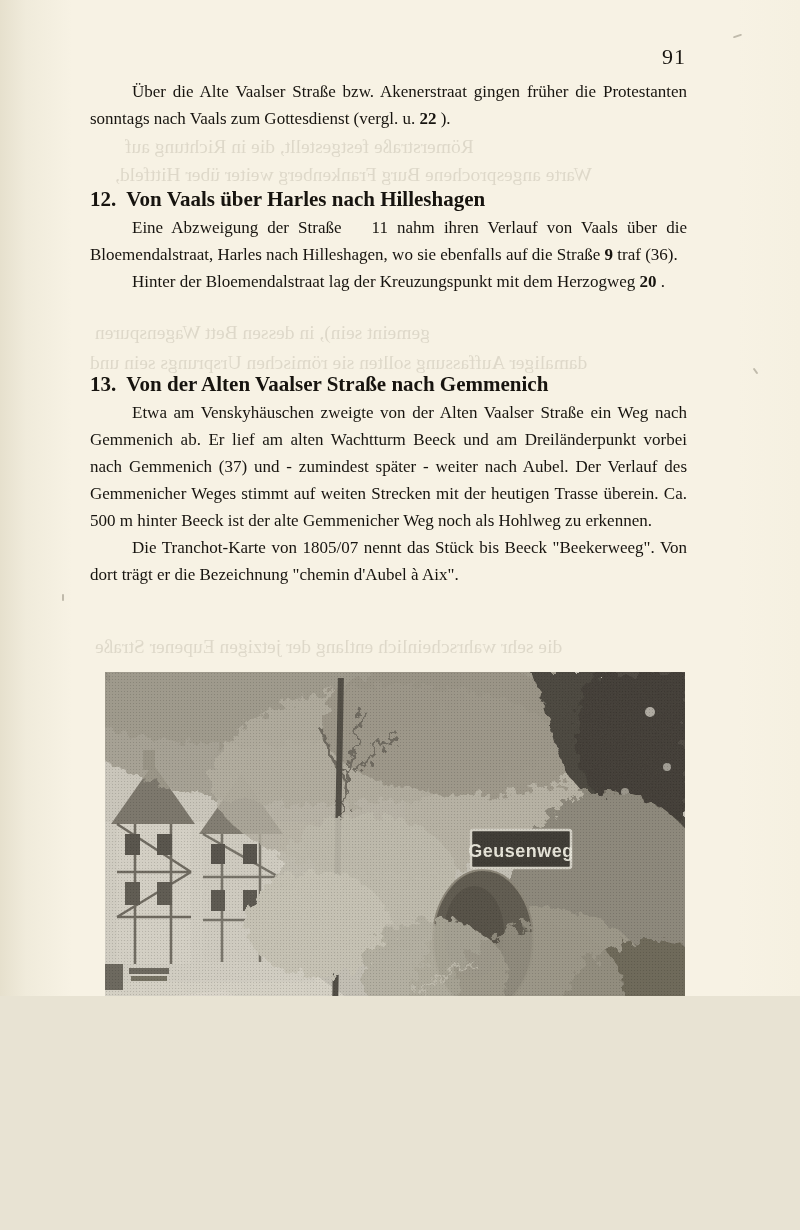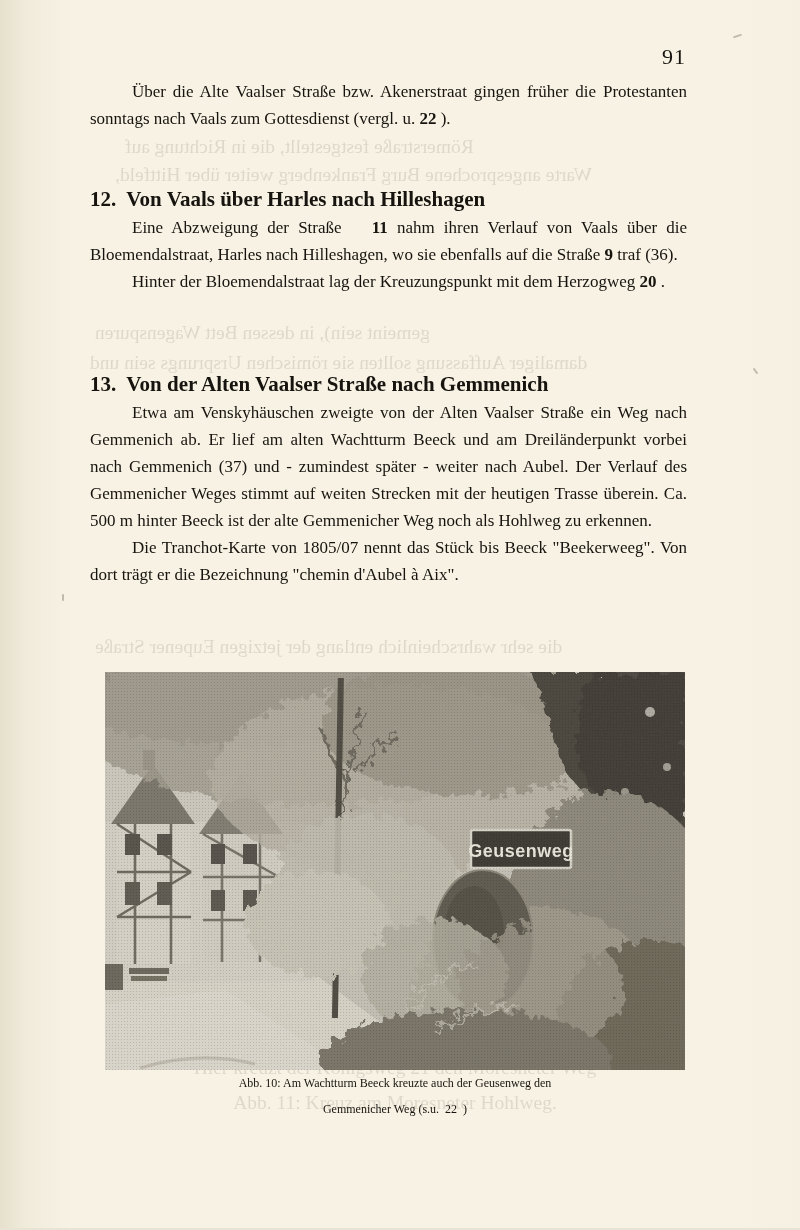--- a/index.html
+++ b/index.html
@@ -1,17 +1,17 @@
 <!DOCTYPE html>
 <html><head>
 <meta charset="utf-8">
 <style>
   html,body{margin:0;padding:0;background:#e8e3d3;}
   .scan{
-    position:relative;width:800px;height:1228px;overflow:hidden;
+    position:relative;width:800px;height:996px;overflow:hidden;
     background:linear-gradient(90deg,#e6e0cd 0px,#f0ebdb 26px,#f7f2e4 72px,#f7f2e4 92%,#f5f0e1 100%);
     font-family:"Liberation Serif", serif;color:#17140f;
   }
   .page-number{position:absolute;top:44px;right:114px;font-size:22px;letter-spacing:1px;}
   .text-block{position:absolute;left:90px;width:597px;}
   .body-text{
     margin:0;font-size:17px;line-height:27px;text-align:justify;
     text-indent:42px;hyphens:none;
   }
   .heading{margin:0 0 1px 0;font-size:21px;line-height:27px;font-weight:700;}
@@ -48,21 +48,21 @@
       <div class="bleed center" style="top: 1057px; left: 105px; width: 580px;">Hier kreuzt der Königsweg 21 den Moresneter Weg</div>
     </div>
 
   <div class="text-block" style="top:78px;">
     <p class="body-text"><span>Über die Alte Vaalser Straße bzw. Akenerstraat gingen früher die Protestanten sonntags nach Vaals zum Gottesdienst (vergl. u.&nbsp;</span><span style="font-weight: 700;">22</span><span>&nbsp;).</span></p>
   </div>
 
   <section class="text-block" style="top:186px;">
     <h2 class="heading">12.&nbsp; Von Vaals über Harles nach Hilleshagen</h2>
     <div>
-        <p class="body-text"><span>Eine Abzweigung der Straße&nbsp;</span><span style="font-weight: 700; margin-left: 21px;">11</span><span>&nbsp;nahm ihren Verlauf von Vaals über die Bloemendalstraat, Harles nach Hilleshagen, wo sie ebenfalls auf die Straße&nbsp;</span><span style="font-weight: 700;">9</span><span>&nbsp;traf (36).</span></p>
+        <p class="body-text"><span>Eine Abzweigung der Straße&nbsp;</span><span style="font-weight: 400; margin-left: 21px;">11</span><span>&nbsp;nahm ihren Verlauf von Vaals über die Bloemendalstraat, Harles nach Hilleshagen, wo sie ebenfalls auf die Straße&nbsp;</span><span style="font-weight: 700;">9</span><span>&nbsp;traf (36).</span></p>
         <p class="body-text"><span>Hinter der Bloemendalstraat lag der Kreuzungspunkt mit dem Herzogweg&nbsp;</span><span style="font-weight: 700;">20</span><span>&nbsp;.</span></p>
       </div>
   </section>
 
   <section class="text-block" style="top:371px;">
     <h2 class="heading">13.&nbsp; Von der Alten Vaalser Straße nach Gemmenich</h2>
     <div>
         <p class="body-text"><span>Etwa am Venskyhäuschen zweigte von der Alten Vaalser Straße ein Weg nach Gemmenich ab. Er lief am alten Wachtturm Beeck und am Dreiländerpunkt vorbei nach Gemmenich (37) und - zumindest später - weiter nach Aubel. Der Verlauf des Gemmenicher Weges stimmt auf weiten Strecken mit der heutigen Trasse überein. Ca. 500 m hinter Beeck ist der alte Gemmenicher Weg noch als Hohlweg zu erkennen.</span></p>
         <p class="body-text"><span>Die Tranchot-Karte von 1805/07 nennt das Stück bis Beeck "Beekerweeg". Von dort trägt er die Bezeichnung "chemin d'Aubel à Aix".</span></p>
       </div>

